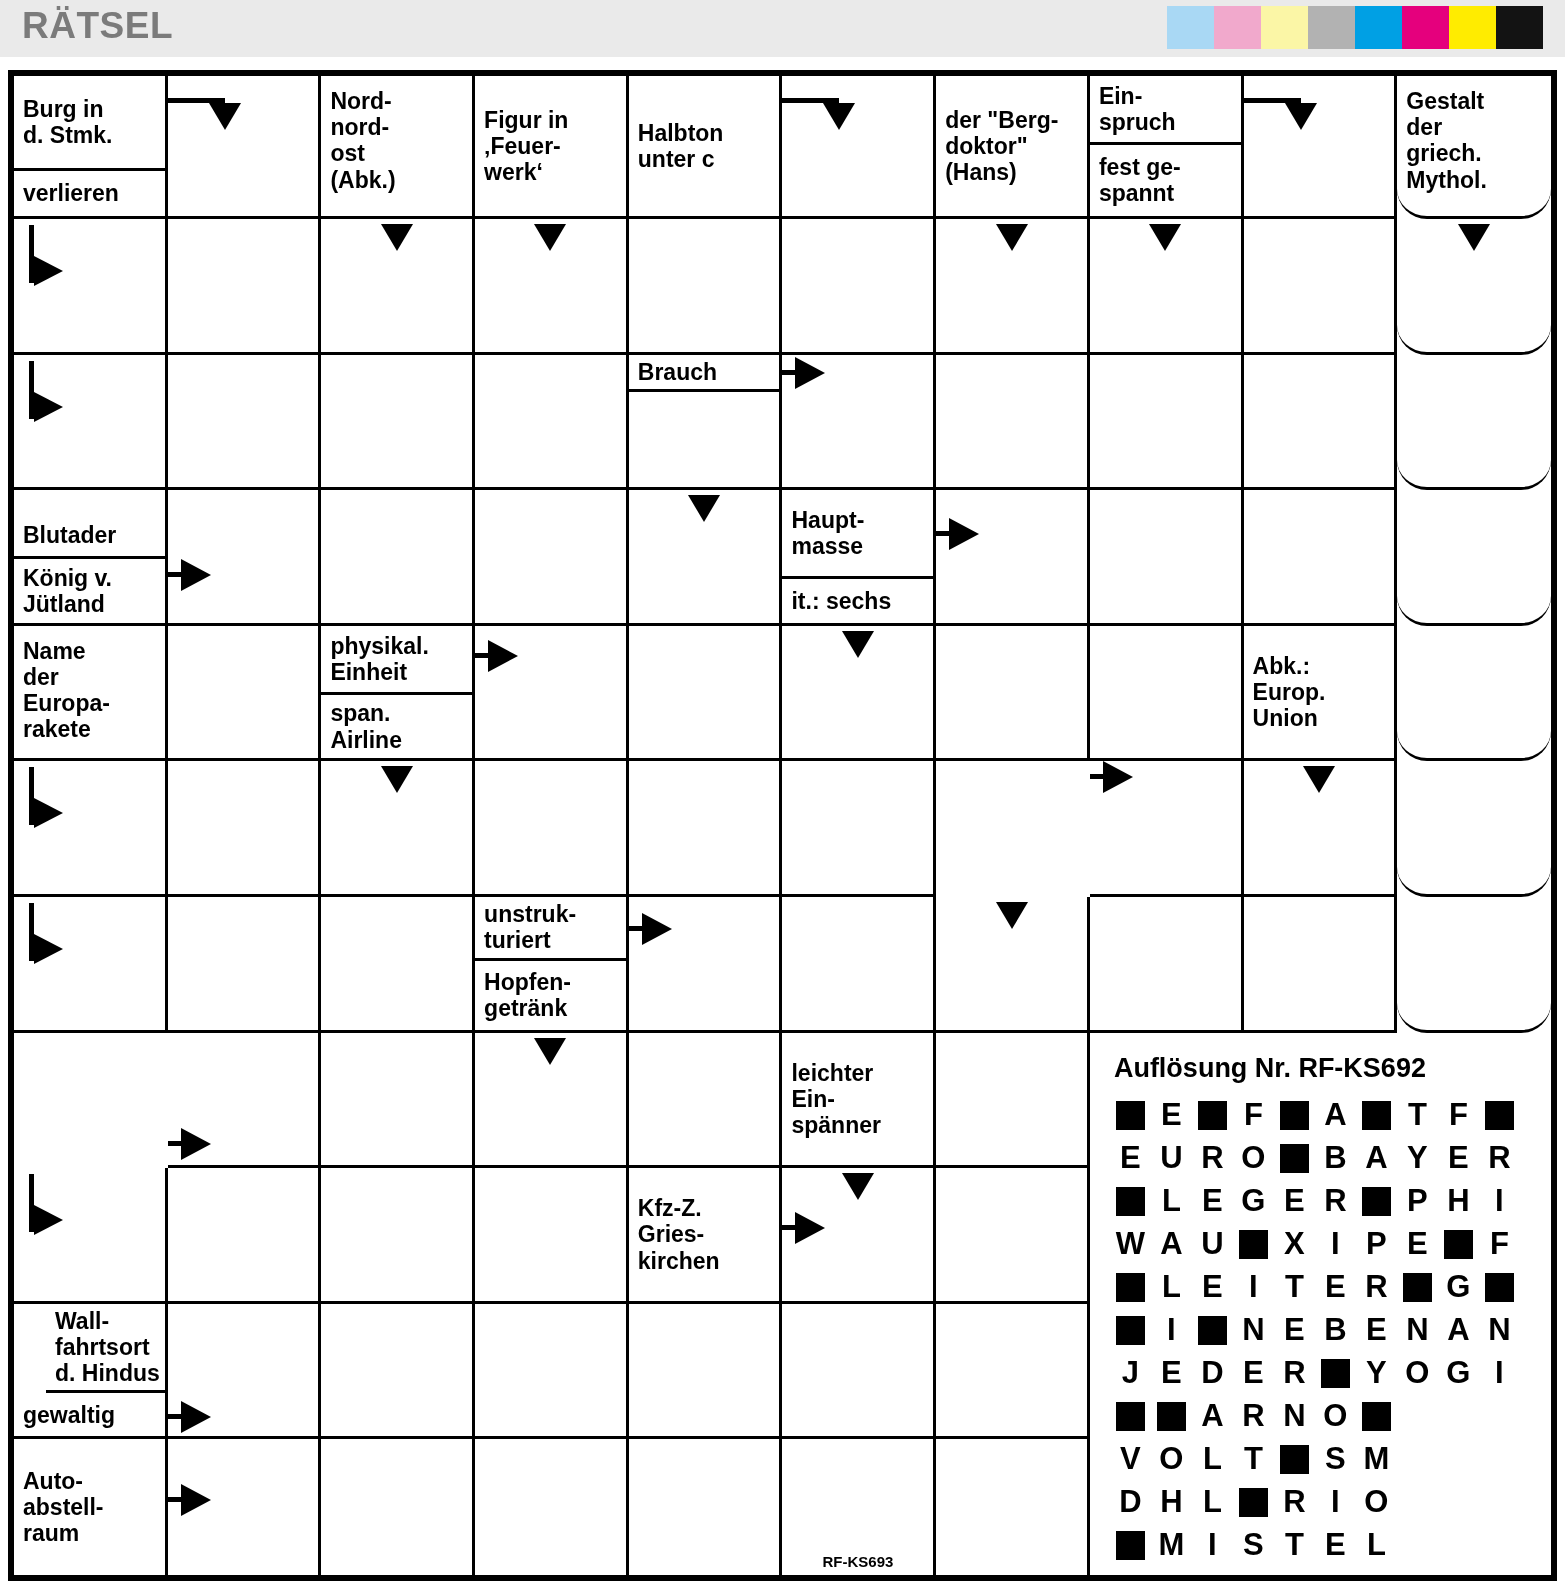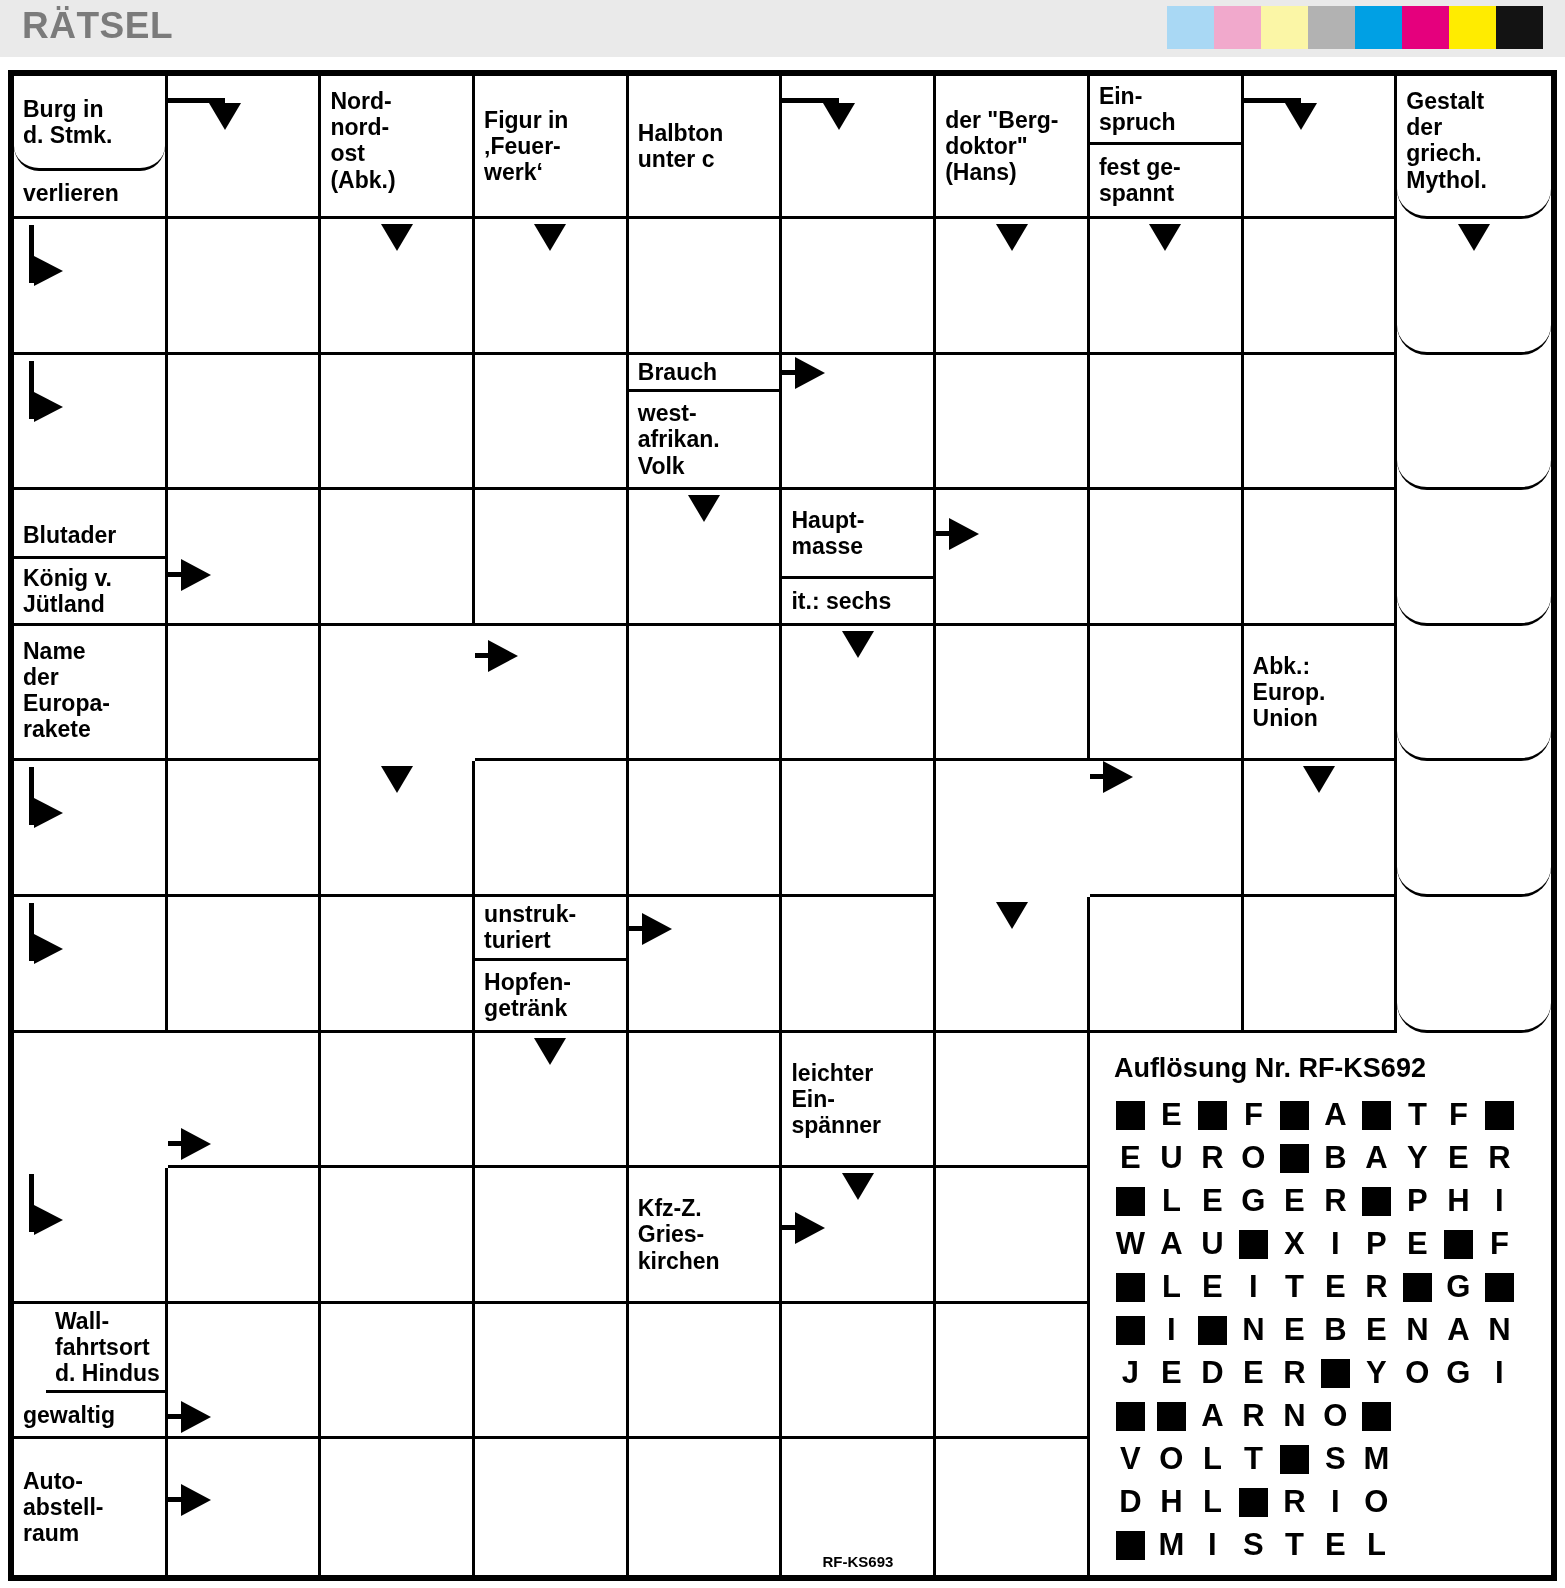--- a/index.html
+++ b/index.html
@@ -65,21 +65,21 @@
       <div class="swatch" style="background: rgb(0, 160, 228);"></div>
       <div class="swatch" style="background: rgb(229, 0, 125);"></div>
       <div class="swatch" style="background: rgb(255, 236, 0);"></div>
       <div class="swatch" style="background: rgb(19, 19, 19);"></div>
     </div>
 </div>
 
 <div class="grid">
     <div class="cell" style="grid-area: 1 / 1;">
       <div class="clue2">
-        <div class="clue2-top" style="flex: 0 0 68%; border-radius: 25px;">
+        <div class="clue2-top" style="flex: 0 0 68%;">
           <div class="clue-lines">
             <div>Burg in</div>
             <div>d. Stmk.</div>
           </div>
         </div>
         <div class="clue2-bottom">
           <div class="clue-lines">
             <div>verlieren</div>
           </div>
         </div>
@@ -197,27 +197,20 @@
       </div>
     </div>
     <div class="cell" style="grid-area: 3 / 2;"></div>
     <div class="cell" style="grid-area: 3 / 3;"></div>
     <div class="cell" style="grid-area: 3 / 4;"></div>
     <div class="cell" style="grid-area: 3 / 5;">
       <div class="clue2">
         <div class="clue2-top" style="flex: 0 0 27%;">
           <div class="clue-lines">
             <div>Brauch</div>
-          </div>
-        </div>
-        <div class="clue2-bottom">
-          <div class="clue-lines">
-            <div>west-</div>
-            <div>afrikan.</div>
-            <div>Volk</div>
           </div>
         </div>
       </div>
     </div>
     <div class="cell" style="grid-area: 3 / 6;">
       <div class="arr-right" style="top: 14%;">
         <div class="tail"></div>
         <div class="head"></div>
       </div>
     </div>
@@ -279,20 +272,36 @@
       <div class="clue-single">
         <div class="clue-lines">
           <div>Name</div>
           <div>der</div>
           <div>Europa-</div>
           <div>rakete</div>
         </div>
       </div>
     </div>
     <div class="cell" style="grid-area: 5 / 2;"></div>
+    <div class="cell" style="grid-area: 5 / 3;">
+      <div class="clue2">
+        <div class="clue2-top" style="flex: 0 0 52%;">
+          <div class="clue-lines">
+            <div>physikal.</div>
+            <div>Einheit</div>
+          </div>
+        </div>
+        <div class="clue2-bottom">
+          <div class="clue-lines">
+            <div>span.</div>
+            <div>Airline</div>
+          </div>
+        </div>
+      </div>
+    </div>
     <div class="cell" style="grid-area: 5 / 4;">
       <div class="arr-right" style="top: 23%;">
         <div class="tail"></div>
         <div class="head"></div>
       </div>
     </div>
     <div class="cell" style="grid-area: 5 / 5;"></div>
     <div class="cell" style="grid-area: 5 / 6;">
       <div class="arr-down"></div>
     </div>

